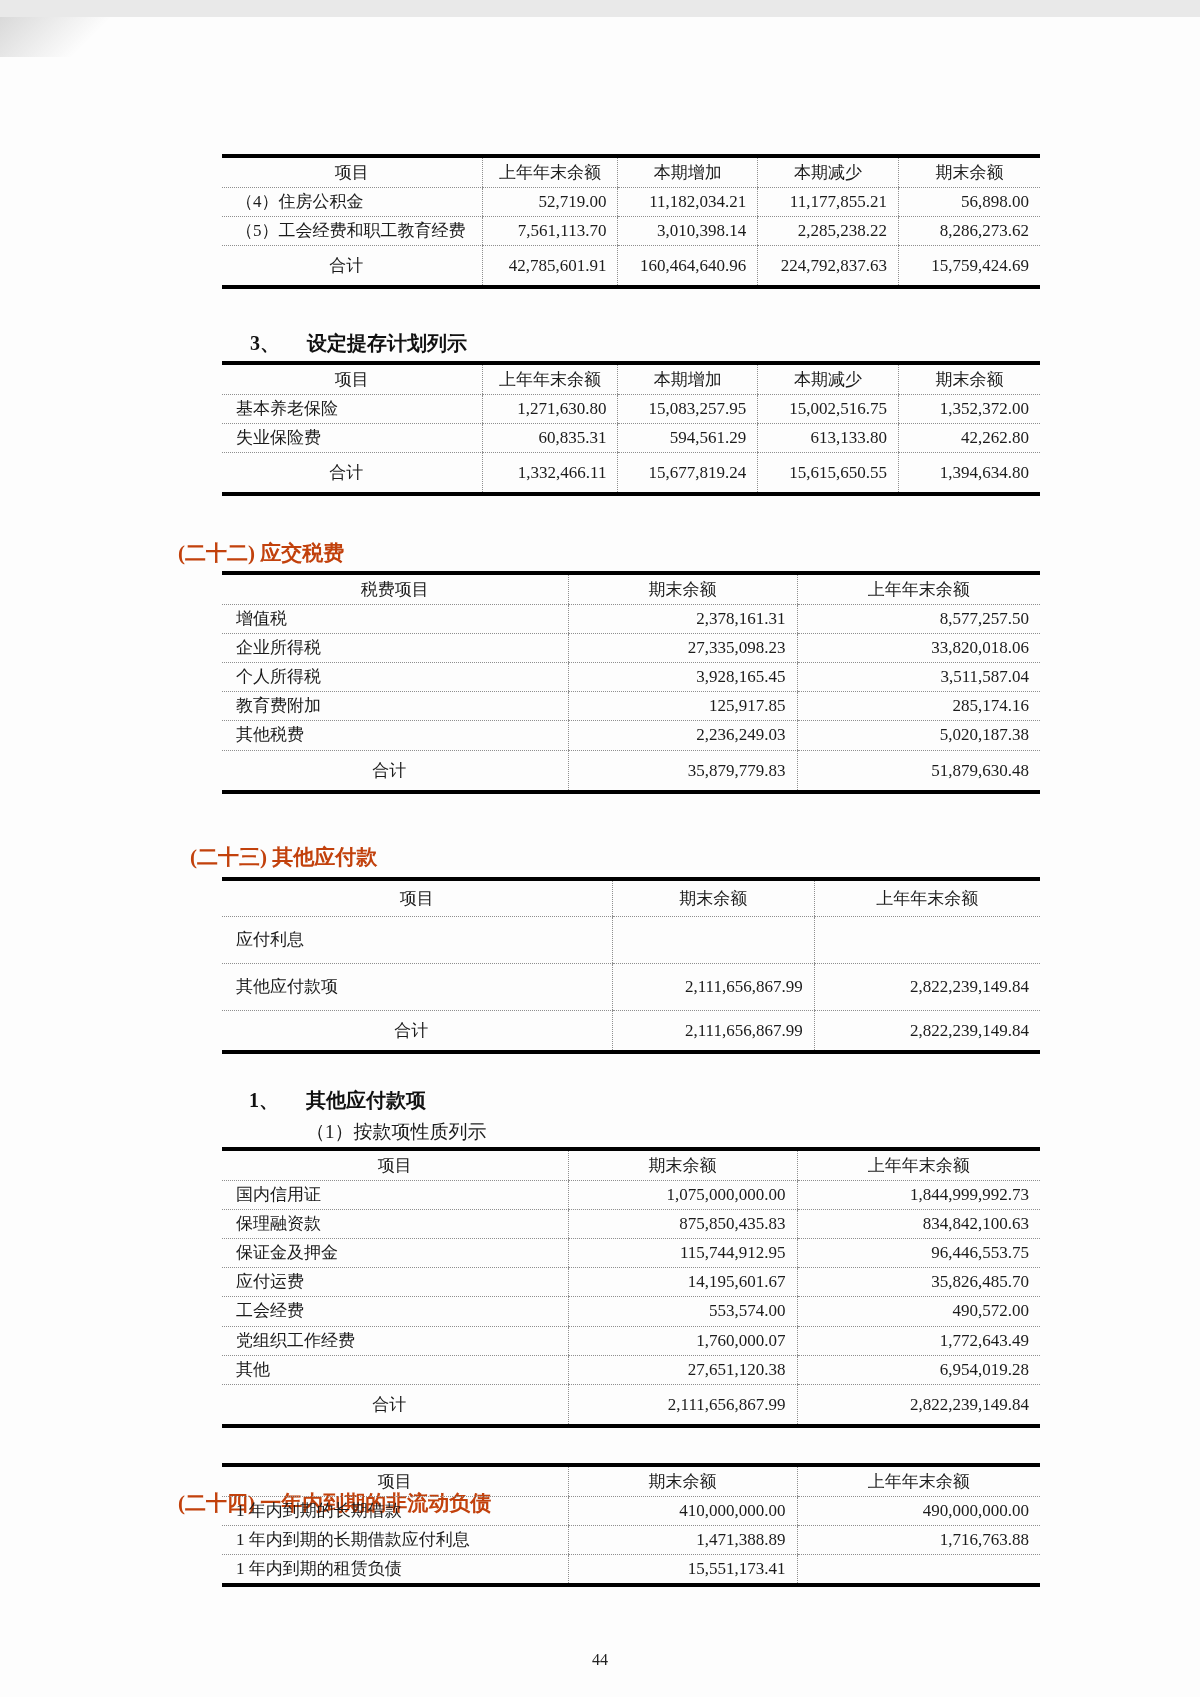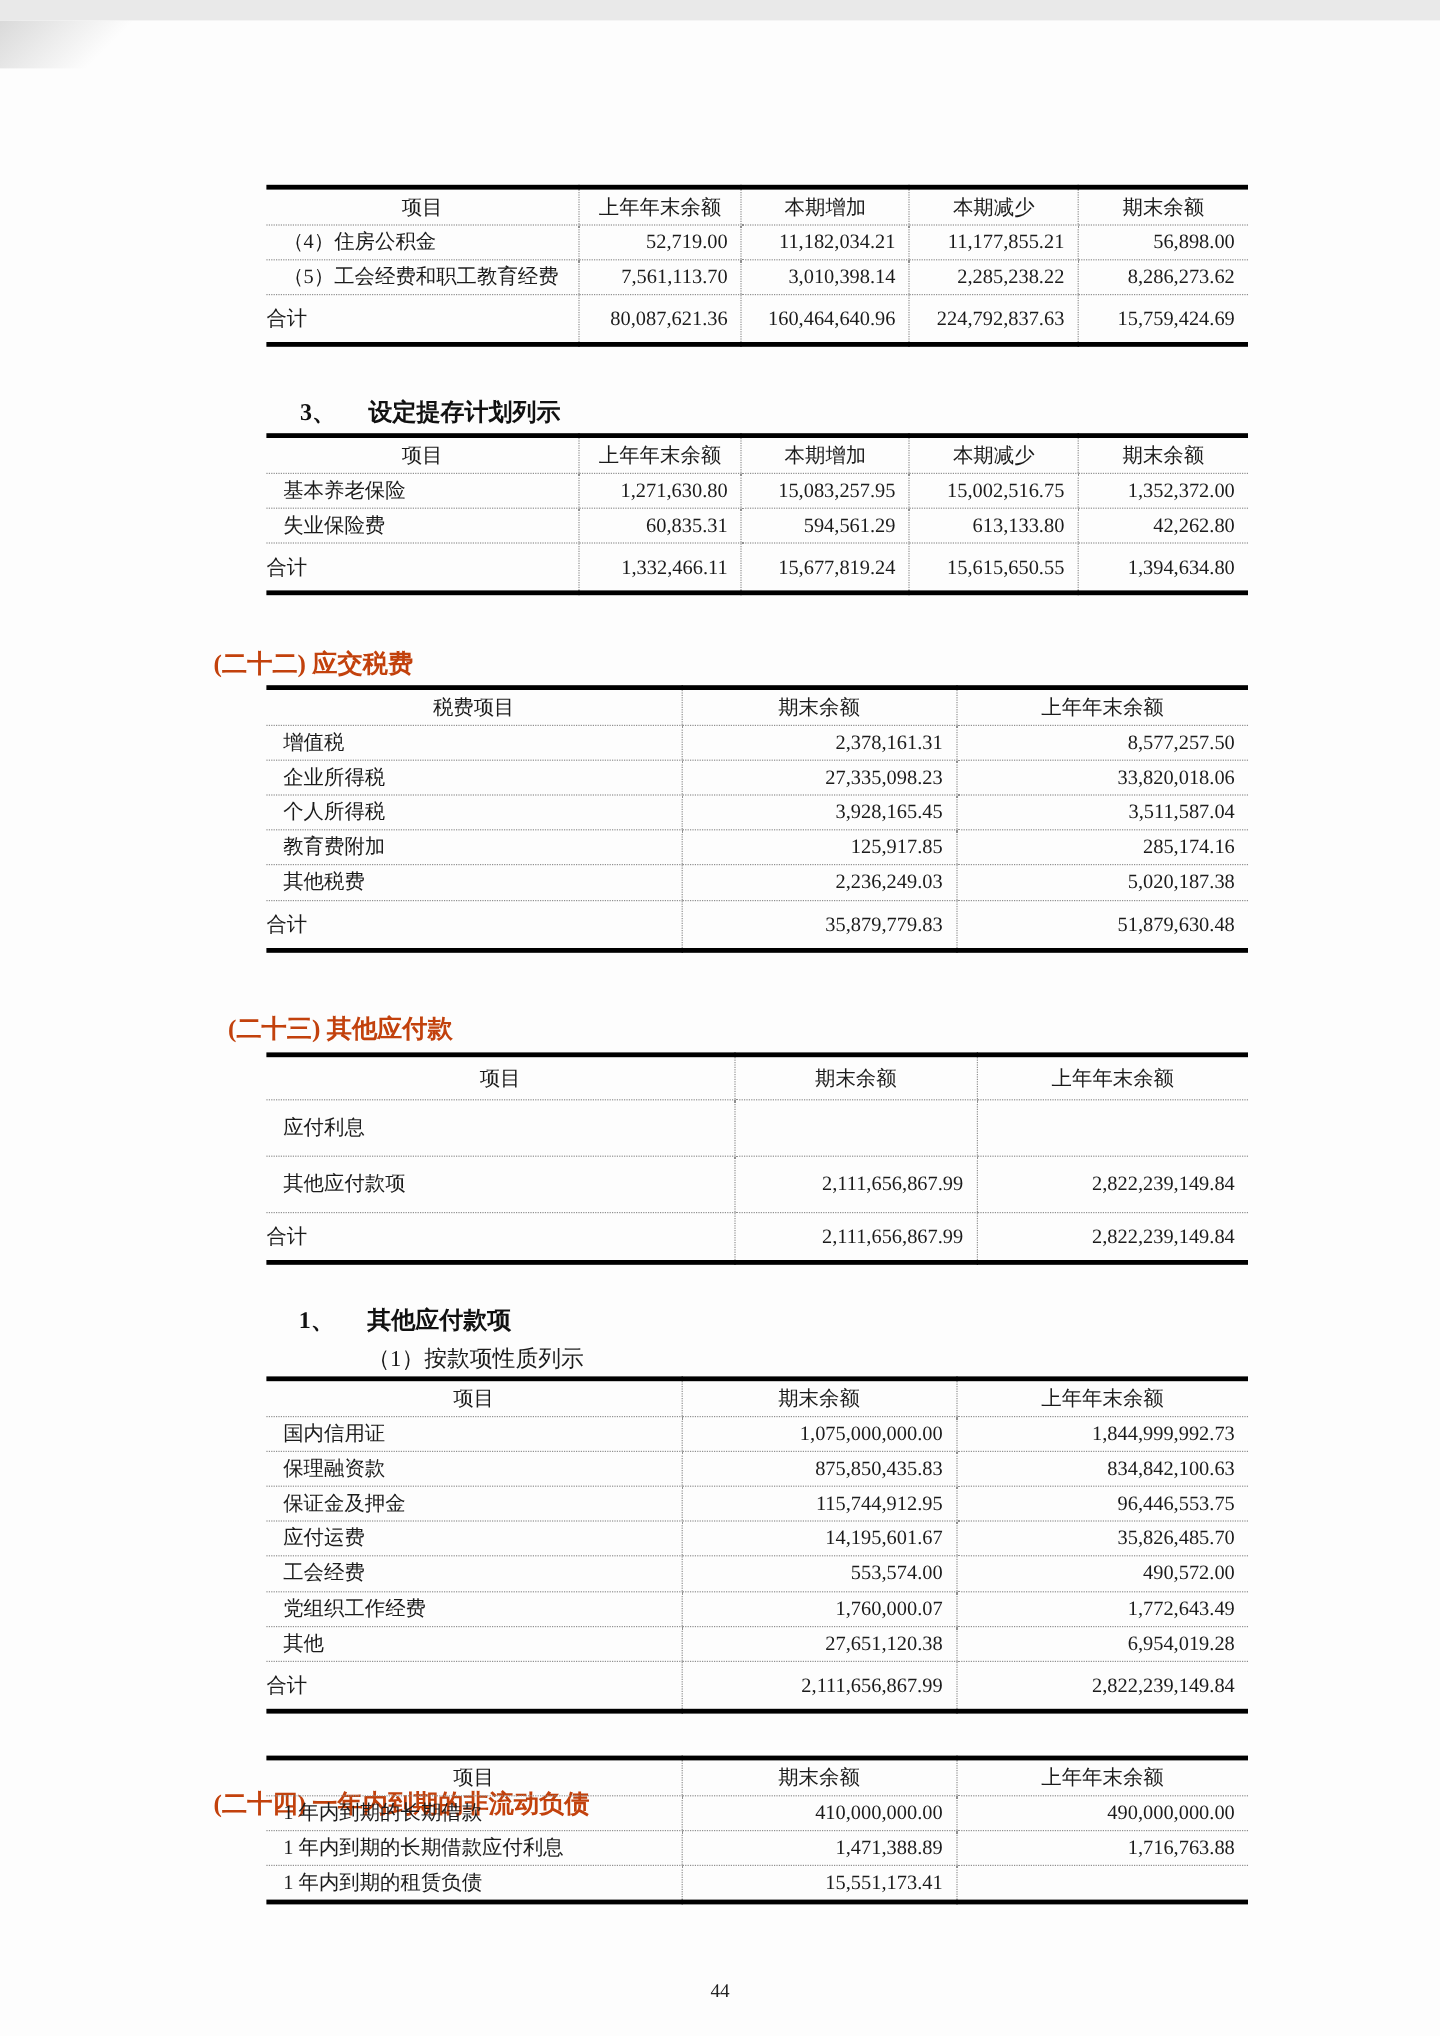--- a/index.html
+++ b/index.html
@@ -47,21 +47,21 @@
   .tbl td{
     padding:3px 11px 3px 14px;
     vertical-align:middle;
     overflow:hidden;
   }
   .tbl th+th, .tbl td+td{border-left:1px dotted var(--grid);}
   .tbl tbody tr:not(:last-child) td{border-bottom:1px dotted var(--grid);}
   .tbl td.lbl{text-align:left;}
   .tbl td.num{text-align:right;white-space:nowrap;}
   .tbl tr.total-row td{padding-top:9px;padding-bottom:8px;}
-  .tbl tr.total-row td.lbl{text-align:left;padding-left:0;}
+  .tbl tr.total-row td.lbl{text-align:center;padding-left:0;}
   .tbl.roomy th{padding-top:7px;padding-bottom:6px;}
   .tbl.roomy td{padding-top:12px;padding-bottom:12px;}
   
   .sec-heading{
     position:absolute;
     font-weight:bold;
     font-size:21px;
     white-space:nowrap;
     color:#c2410c;
   }
@@ -108,21 +108,21 @@
           </tr>
           <tr>
             <td class="lbl">（5）工会经费和职工教育经费</td>
             <td class="num">7,561,113.70</td>
             <td class="num">3,010,398.14</td>
             <td class="num">2,285,238.22</td>
             <td class="num">8,286,273.62</td>
           </tr>
           <tr class="total-row">
             <td class="lbl">合计</td>
-            <td class="num">80,087,621.36</td>
+            <td class="num">42,785,601.91</td>
             <td class="num">160,464,640.96</td>
             <td class="num">224,792,837.63</td>
             <td class="num">15,759,424.69</td>
           </tr>
         </tbody>
       </table>
     </div>
 
   <div class="num-heading" style="left:250px;top:313px;">
     <span class="h-num">3、</span><span>设定提存计划列示</span>

